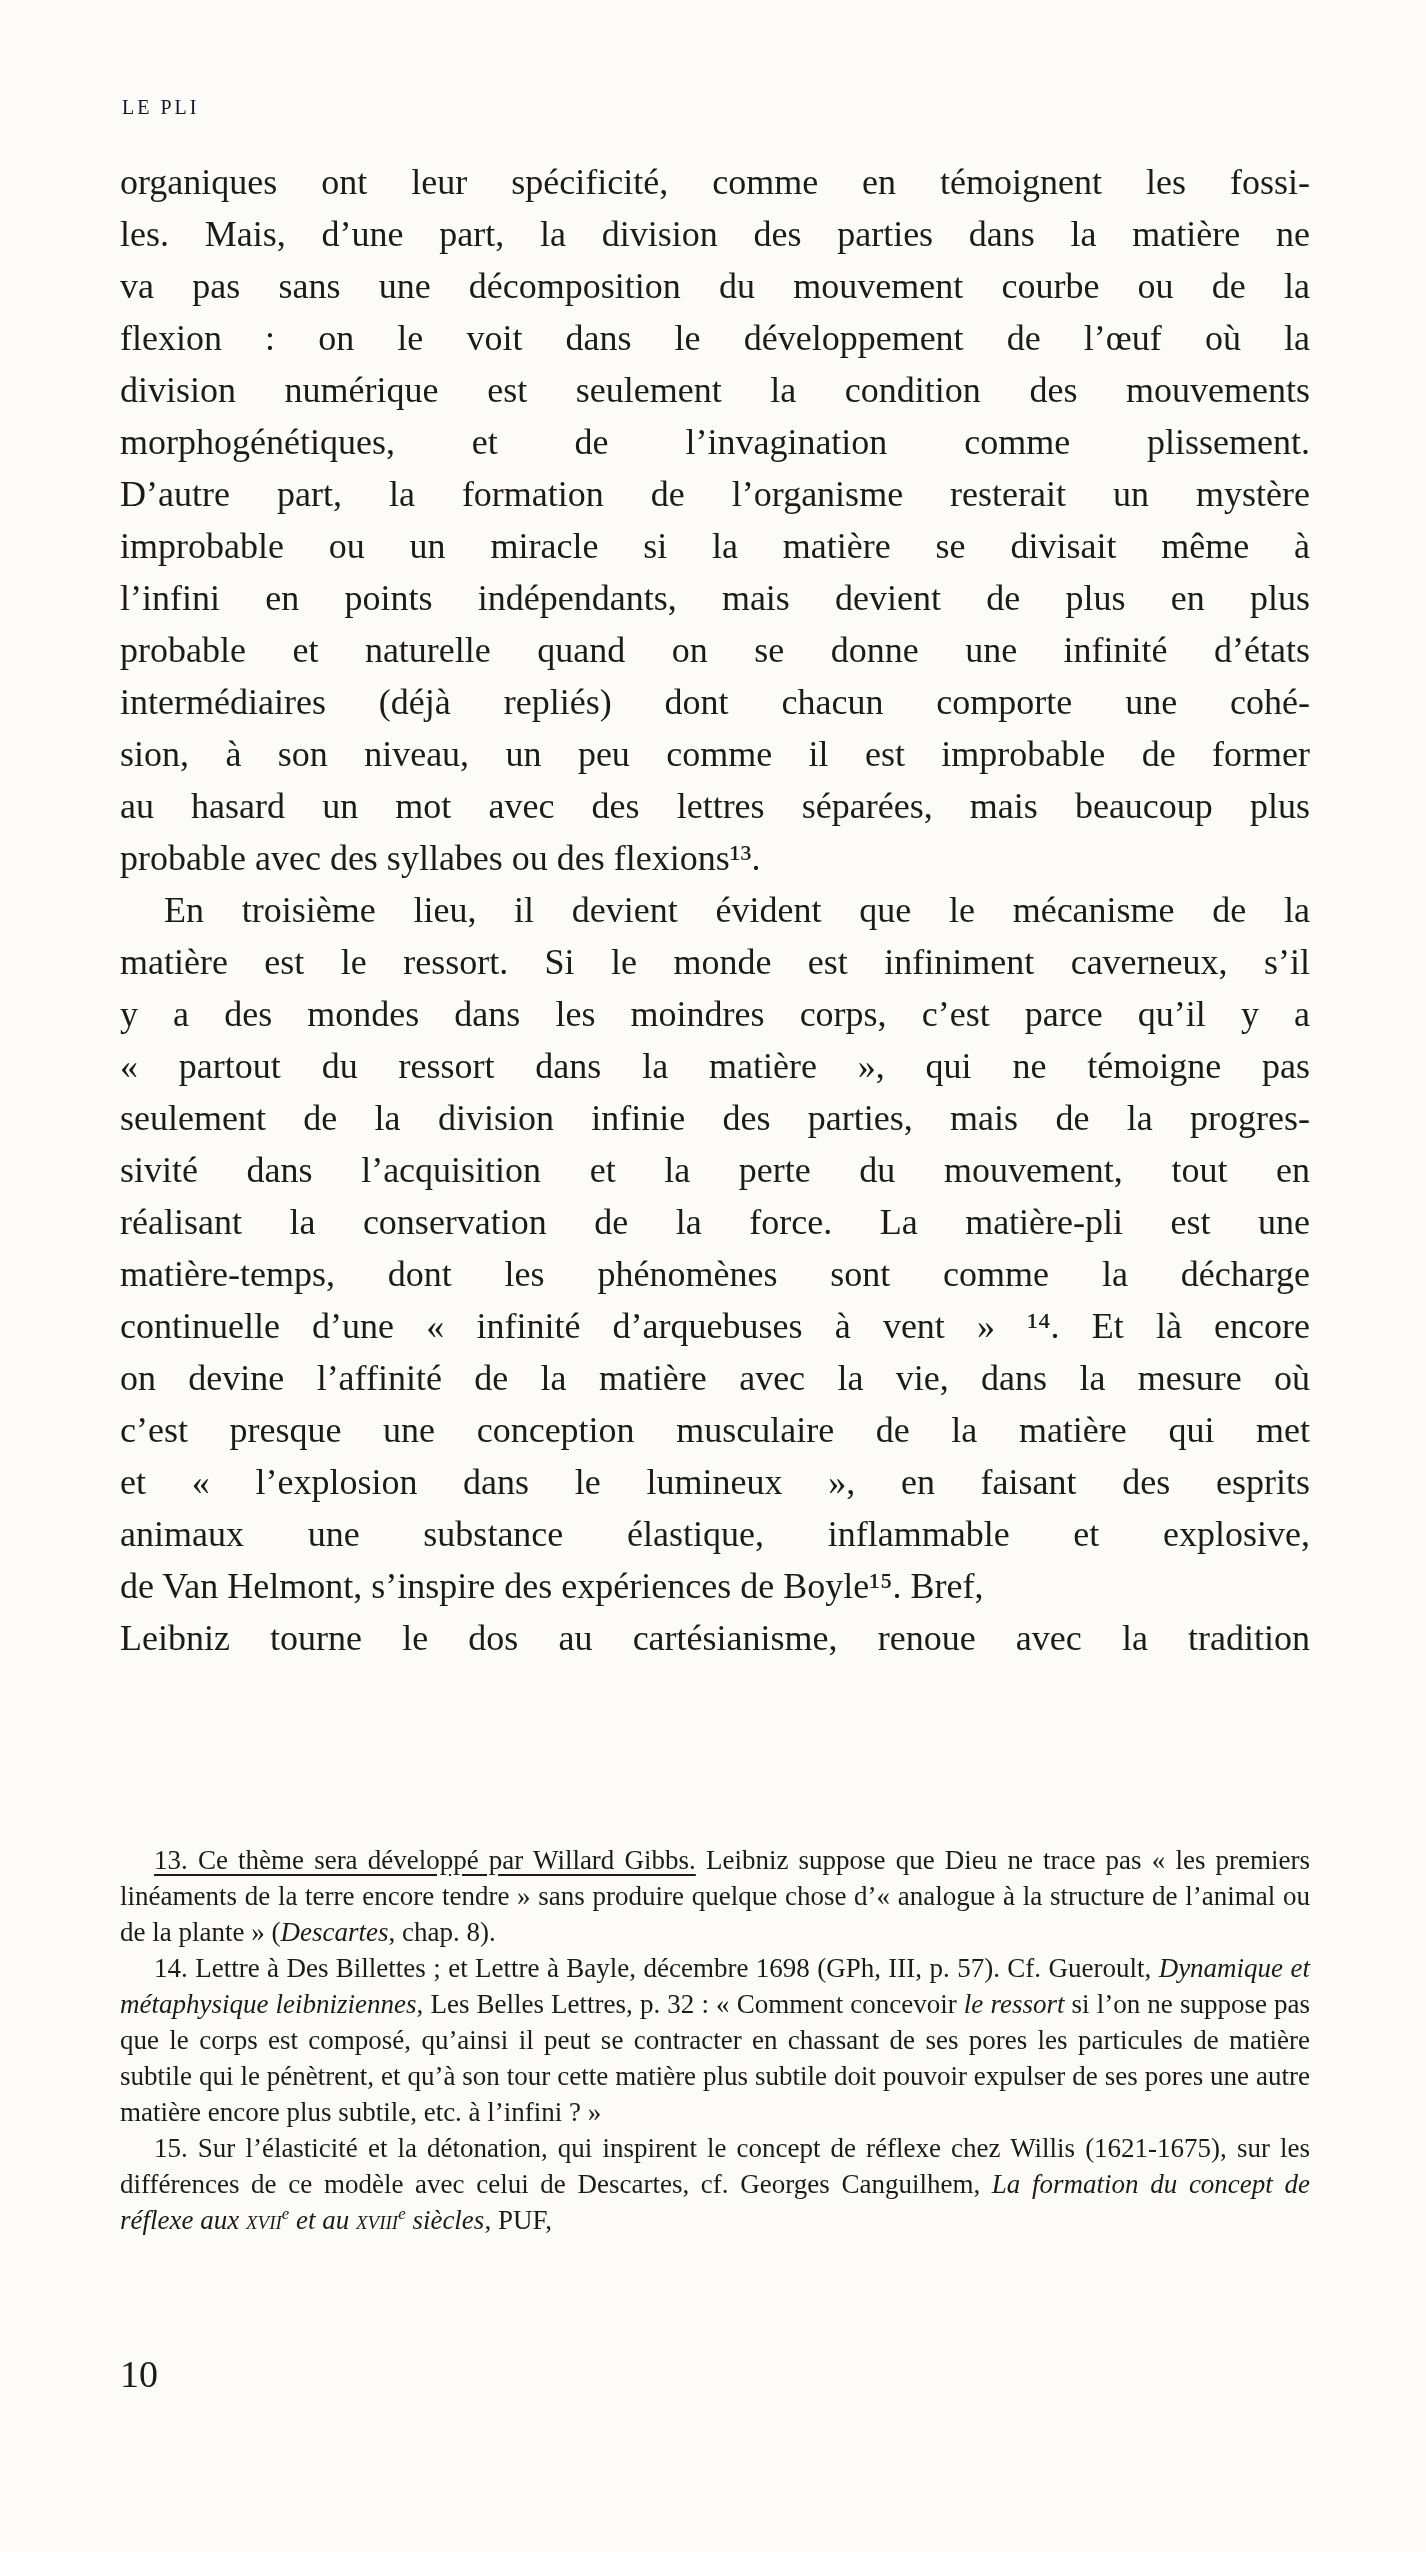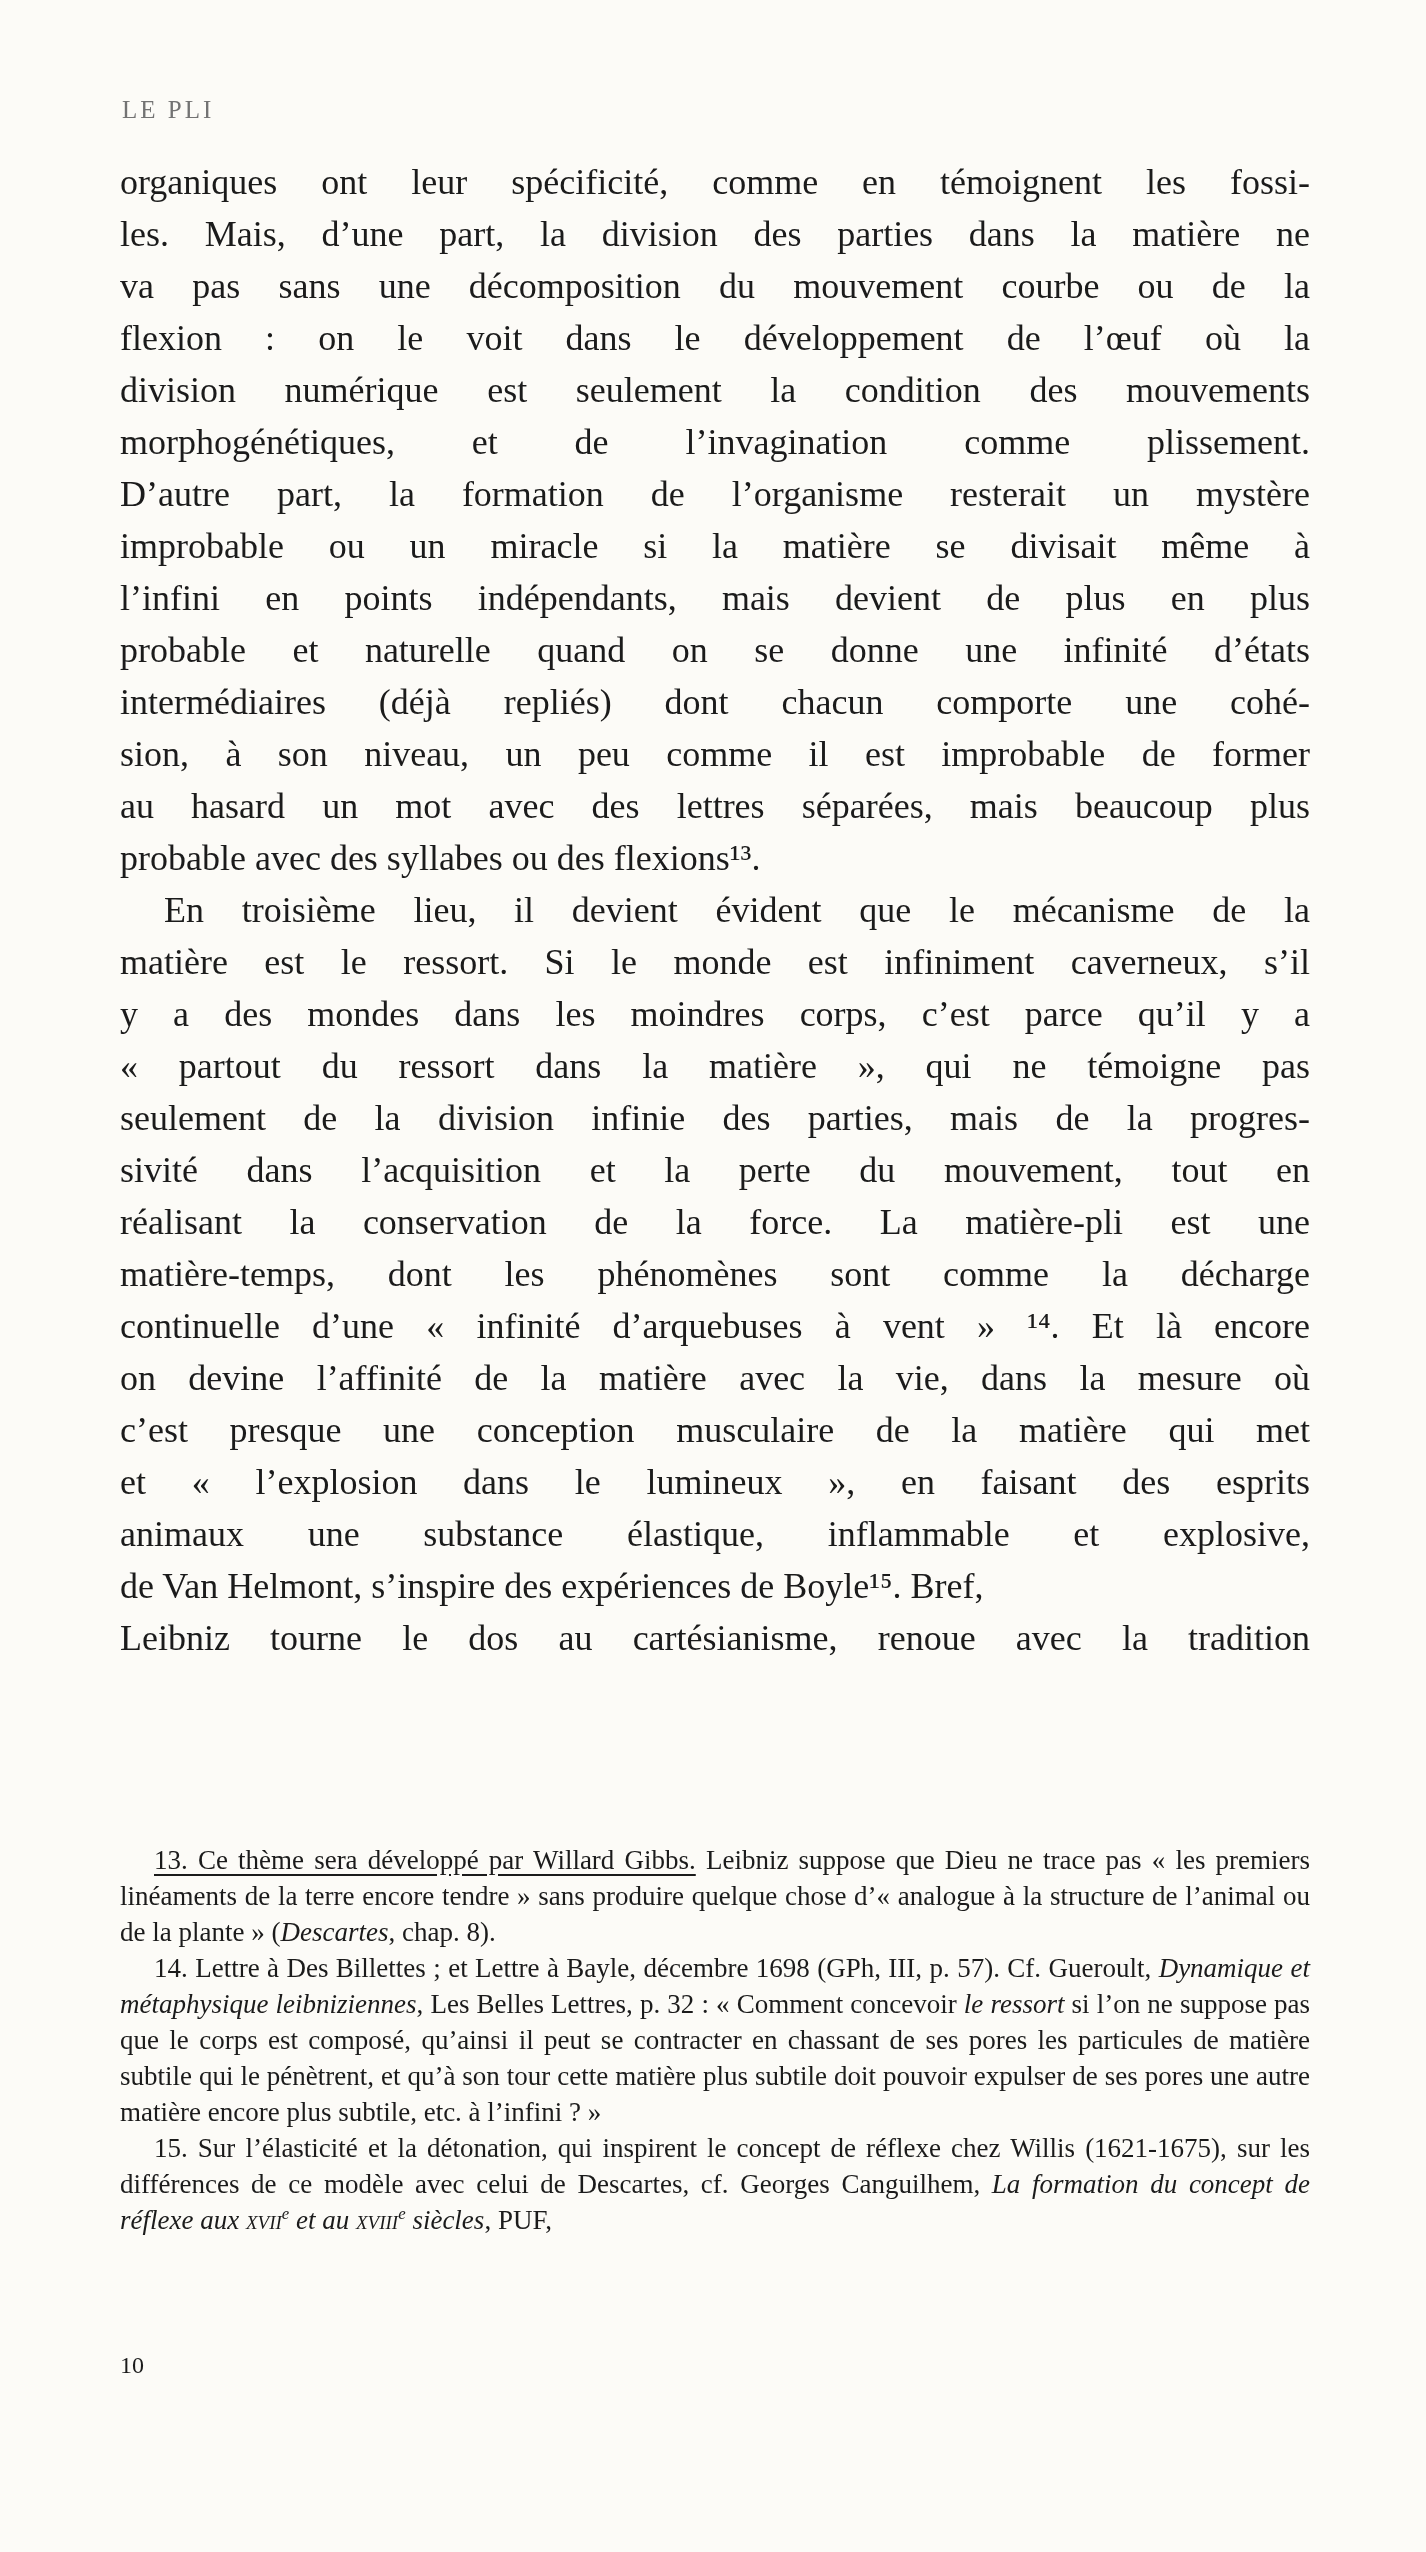--- a/index.html
+++ b/index.html
@@ -14,23 +14,23 @@
     margin: 0 auto;
     background: #fcfbf7;
     font-family: "Liberation Serif", "DejaVu Serif", serif;
     color: #1b1b1b;
     overflow: hidden;
   }
   .running-header {
     position: absolute;
     left: 122px;
     top: 96px;
-    font-size: 25px;
+    font-size: 20px;
     letter-spacing: 3px;
-    color: #737373;
+    color: #0f172a;
     font-family: Liberation Serif, serif;
   }
   .body-text {
     position: absolute;
     left: 120px;
     top: 156px;
     width: 1190px;
     font-size: 36px;
     line-height: 52px;
   }
@@ -62,21 +62,21 @@
   .ul { text-decoration: underline; text-underline-offset: 5px; margin-top: 47px; }
   sup {
     font-size: 62%;
     line-height: 0;
     vertical-align: super;
   }
   .page-number {
     position: absolute;
     left: 120px;
     top: 2352px;
-    font-size: 24px;
+    font-size: 38px;
   }
 </style>
 </head>
 <body>
 
 <div class="page">
   <div class="running-header">LE PLI</div>
 
   <div class="body-text">
       <div class="line">organiques ont leur spécificité, comme en témoignent les fossi-</div>

